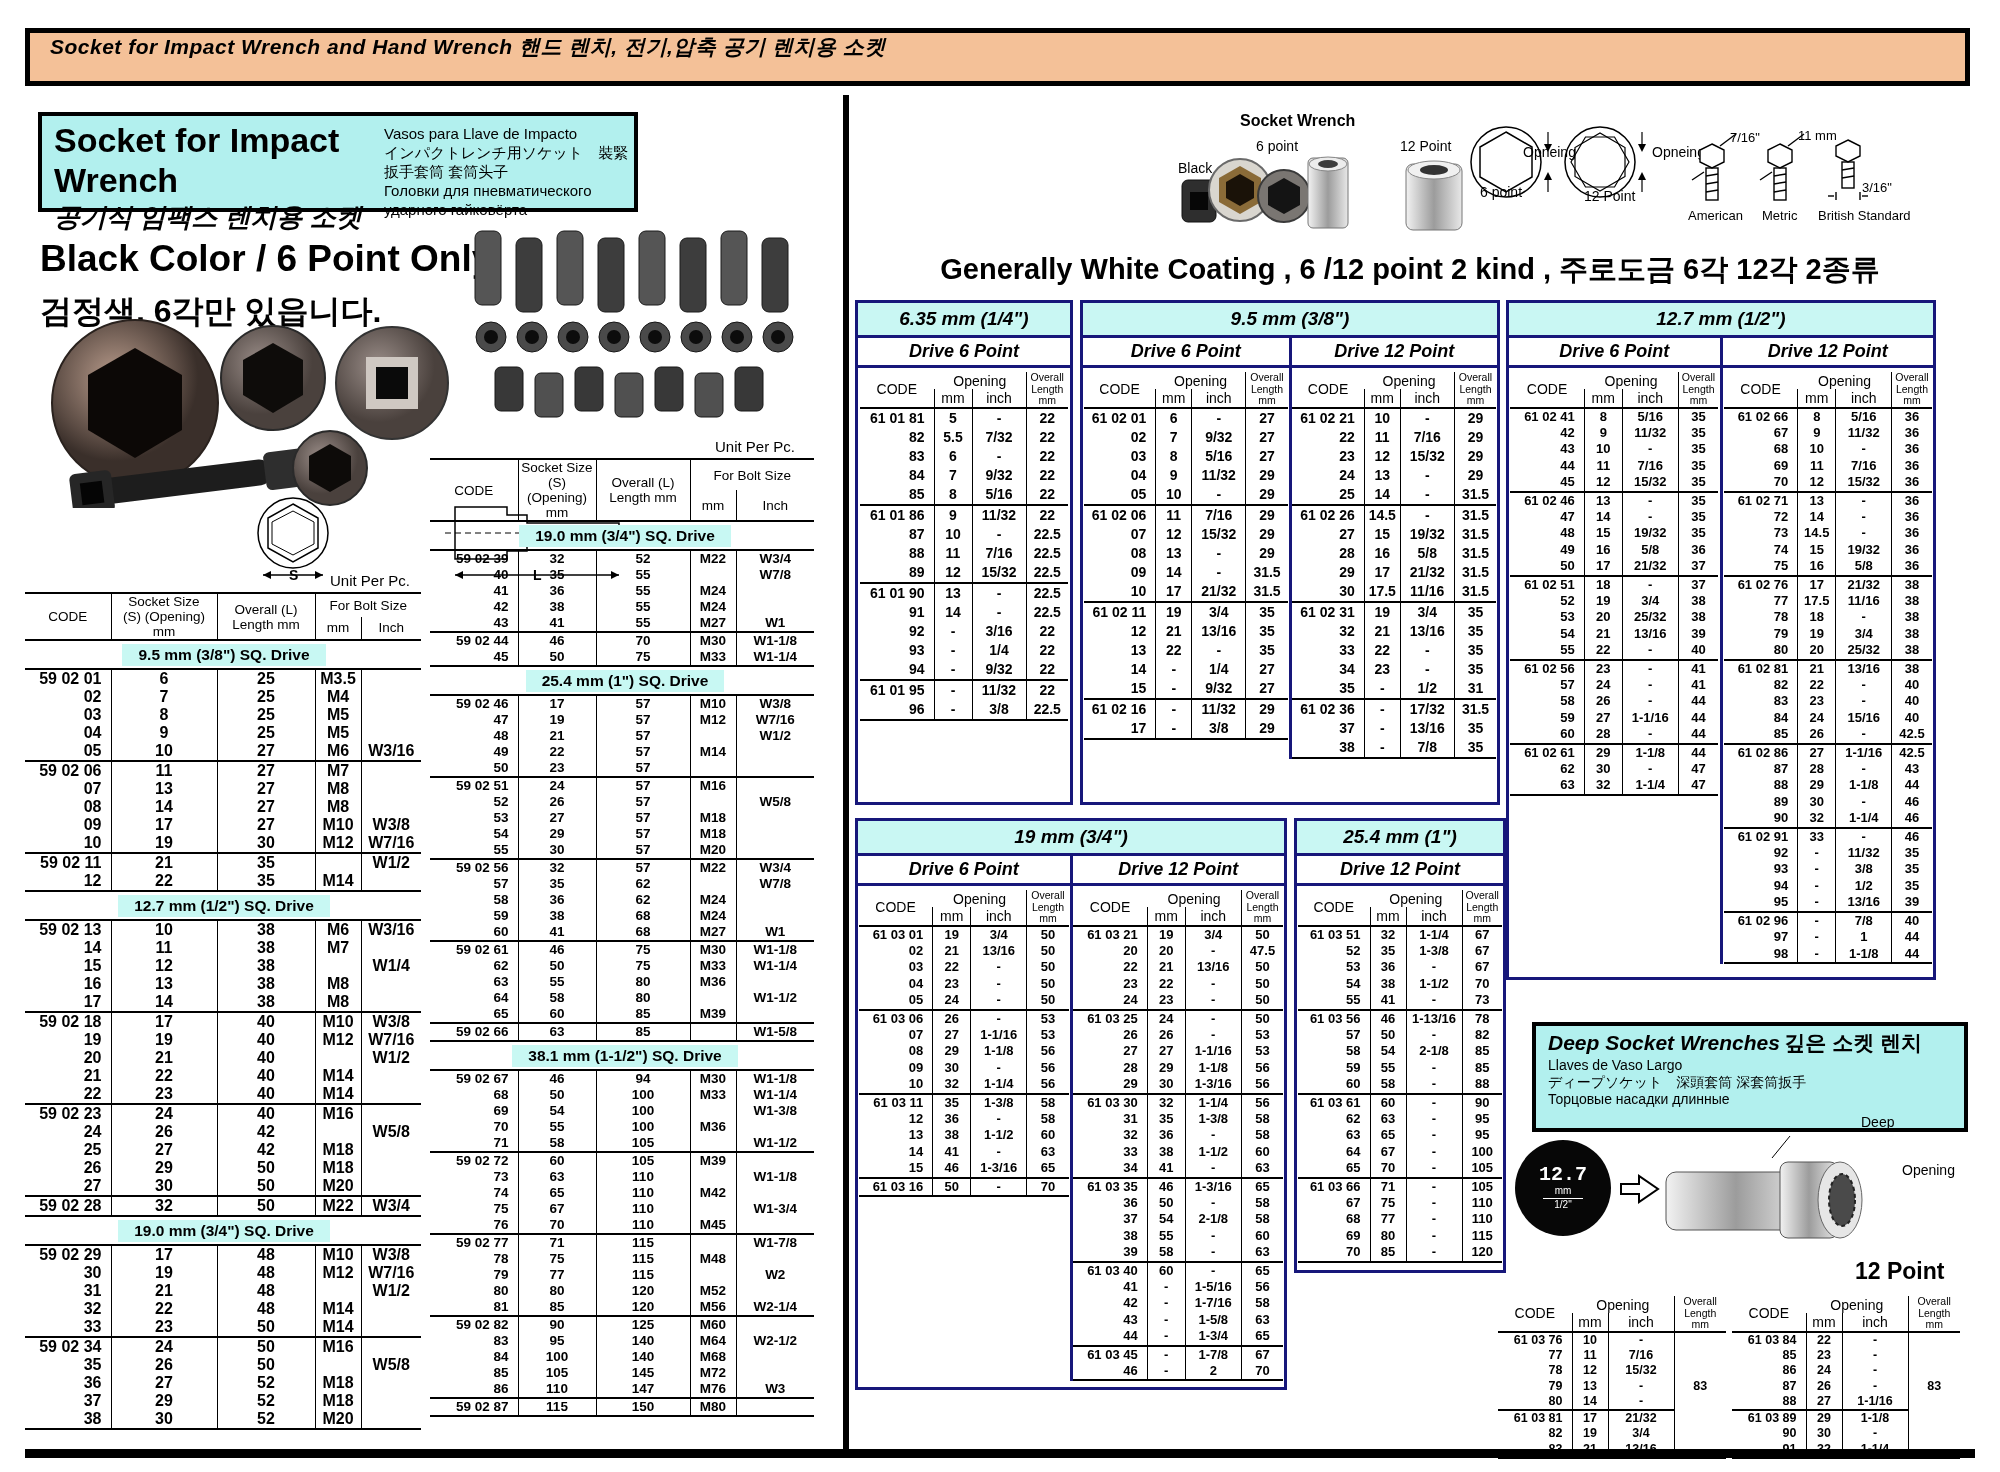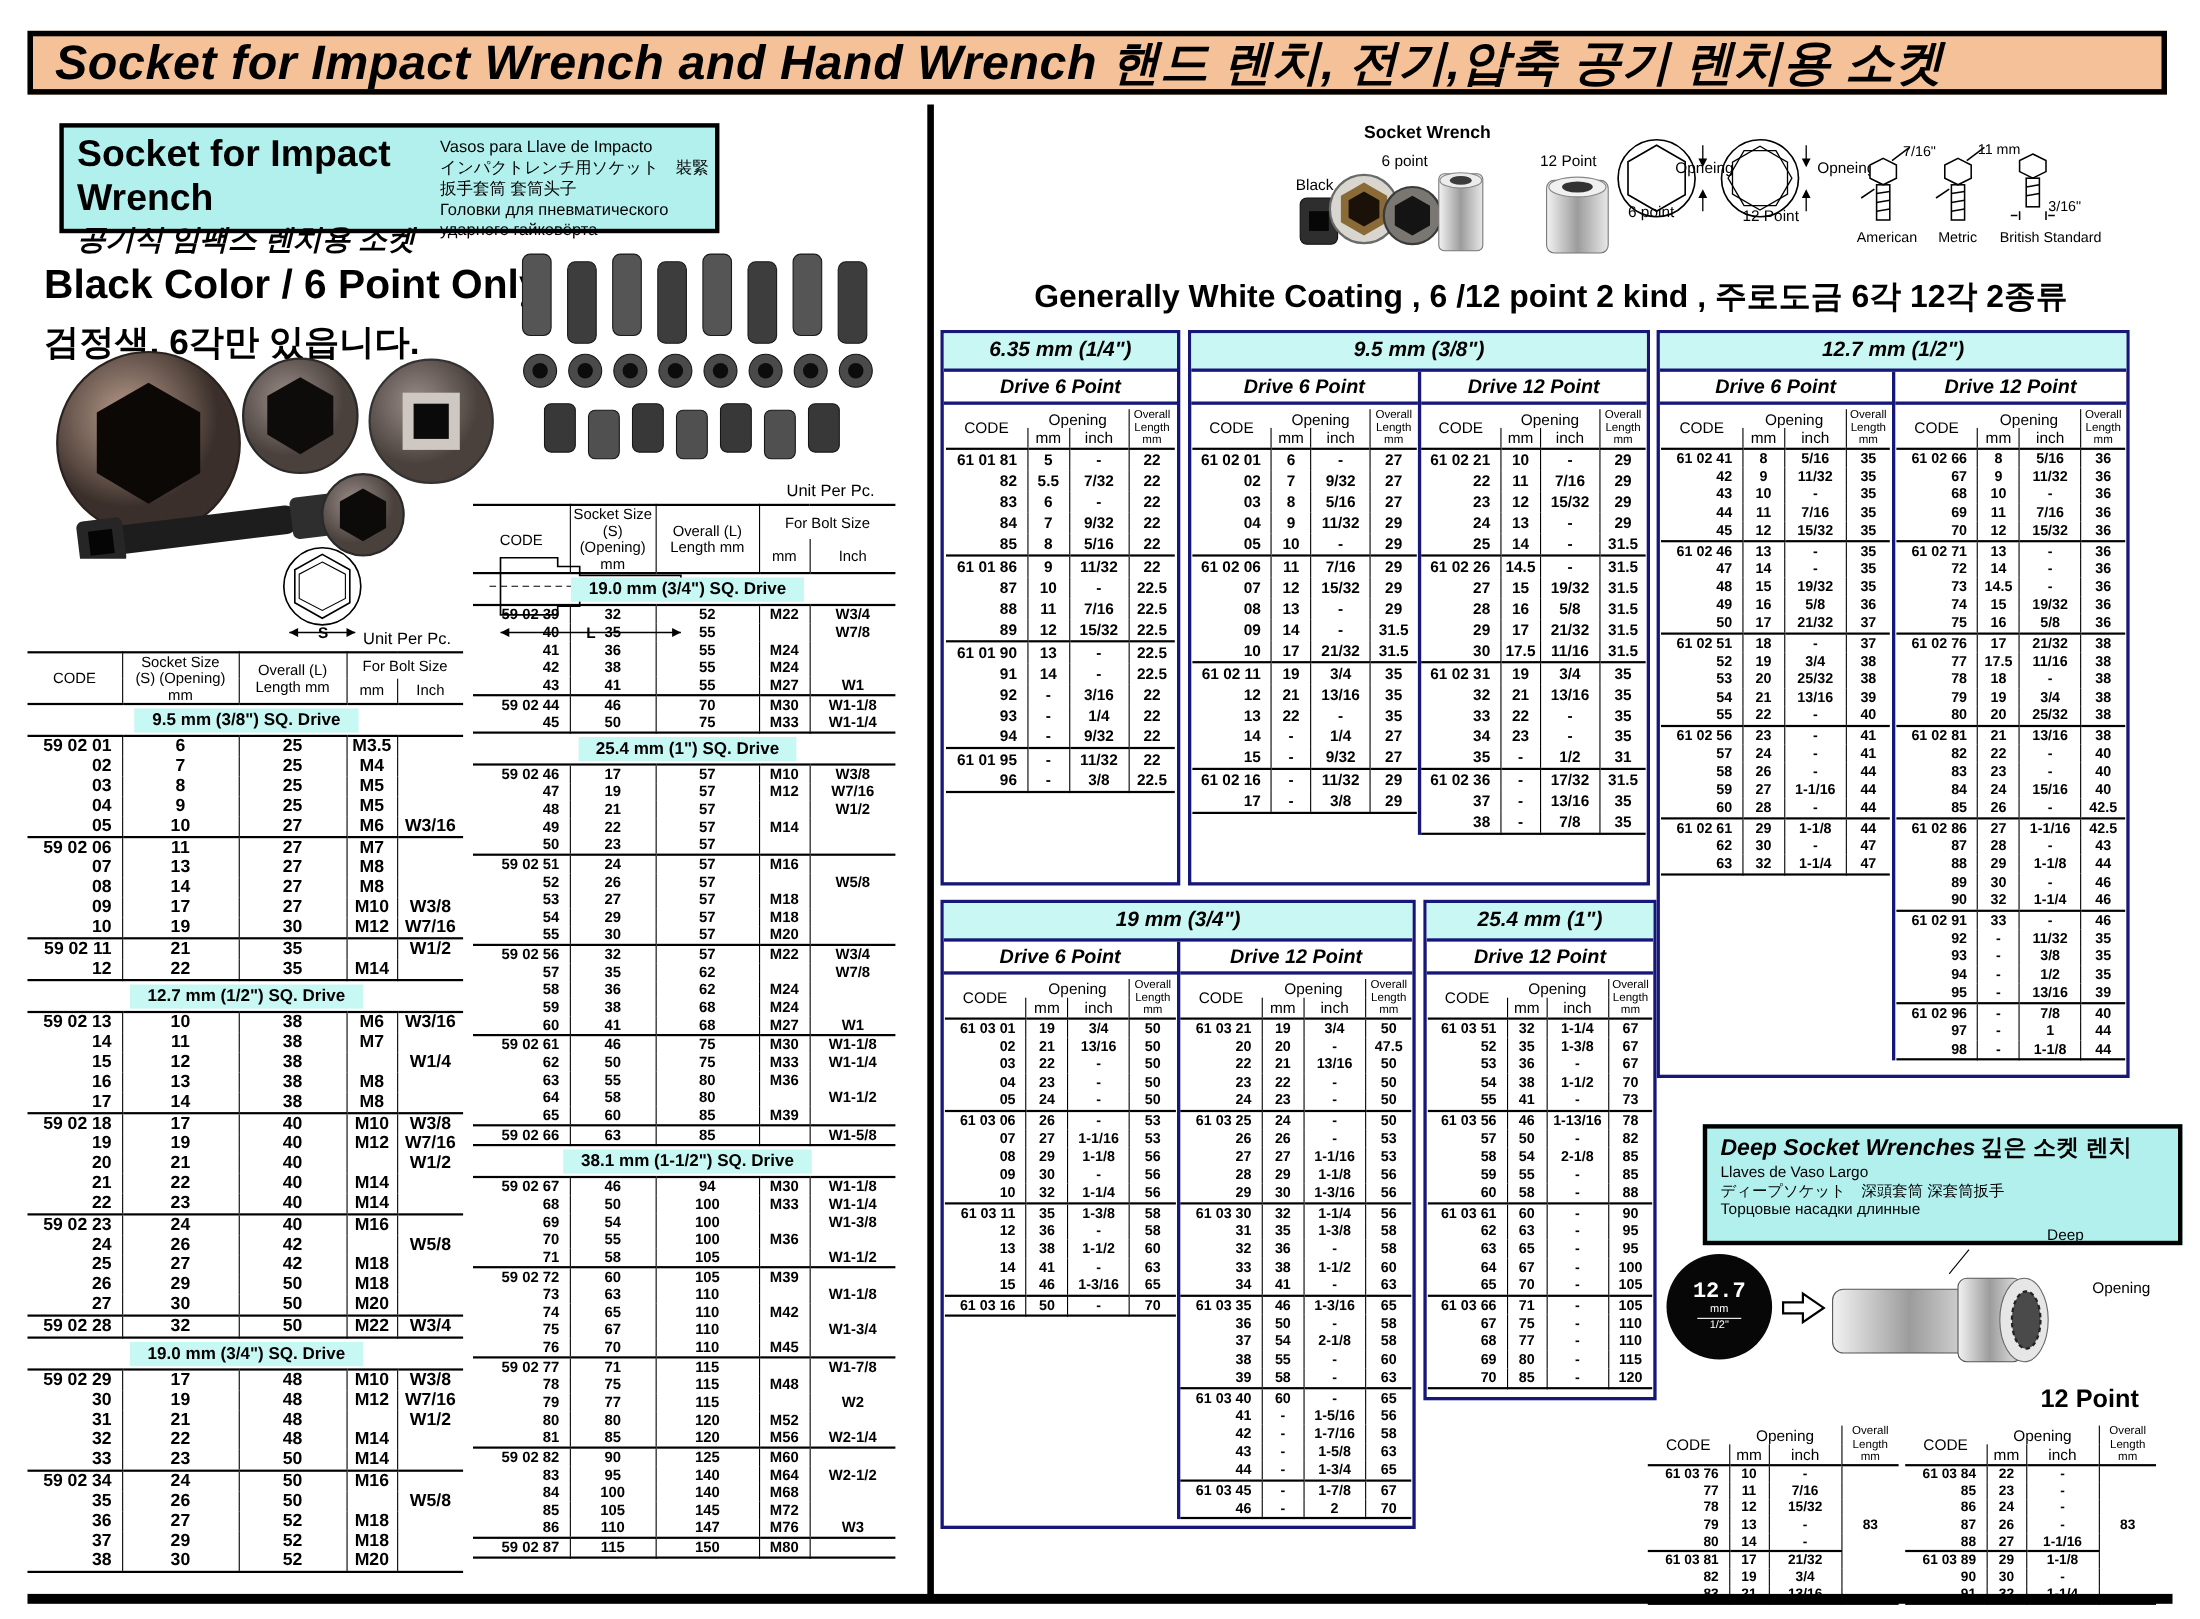--- a/index.html
+++ b/index.html
@@ -1,23 +1,23 @@
 <!DOCTYPE html>
 <html><head>
 <meta charset="utf-8">
 <style>
   html,body{margin:0;padding:0;background:#e8e8e8;font-family:"Liberation Sans",sans-serif;}
   #page{position:relative;width:2000px;height:1472px;background:#fff;overflow:hidden;color:#000;}
   .abs{position:absolute;}
   
   #banner{left:25px;top:28px;width:1945px;height:58px;background:#f4c198;border:5px solid #000;
-    box-sizing:border-box;display:flex;align-items:center;padding-left:20px;
-    font-size:44px;font-weight:bold;font-style:italic;letter-spacing:.5px;}
+    box-sizing:border-box;display:flex;align-items:flex-start;padding-left:20px;
+    font-size:21px;font-weight:bold;font-style:italic;letter-spacing:.5px;}
   
-  .cyanbox{background:#b2f0ee;border:4px solid #000;box-sizing:border-box;margin-left:16px;}
+  .cyanbox{background:#b2f0ee;border:4px solid #000;box-sizing:border-box;}
   #lhead{left:38px;top:112px;width:600px;height:100px;display:flex;}
   #lhead .big{padding:4px 0 0 12px;width:330px;}
   #lhead .t1{font-size:34px;font-weight:bold;line-height:40px;}
   #lhead .t2{font-size:26px;font-weight:bold;font-style:italic;line-height:34px;}
   #lhead .small{padding-top:8px;font-size:15px;line-height:19px;width:250px;}
   #rhead{left:855px;top:112px;width:475px;height:115px;padding:4px 0 0 14px;}
   #rhead .t1{font-size:29px;font-weight:bold;font-style:italic;display:inline;}
   #rhead .t1k{font-size:26px;font-style:italic;font-weight:bold;}
   #rhead .sub{font-size:15px;line-height:19px;}
   

